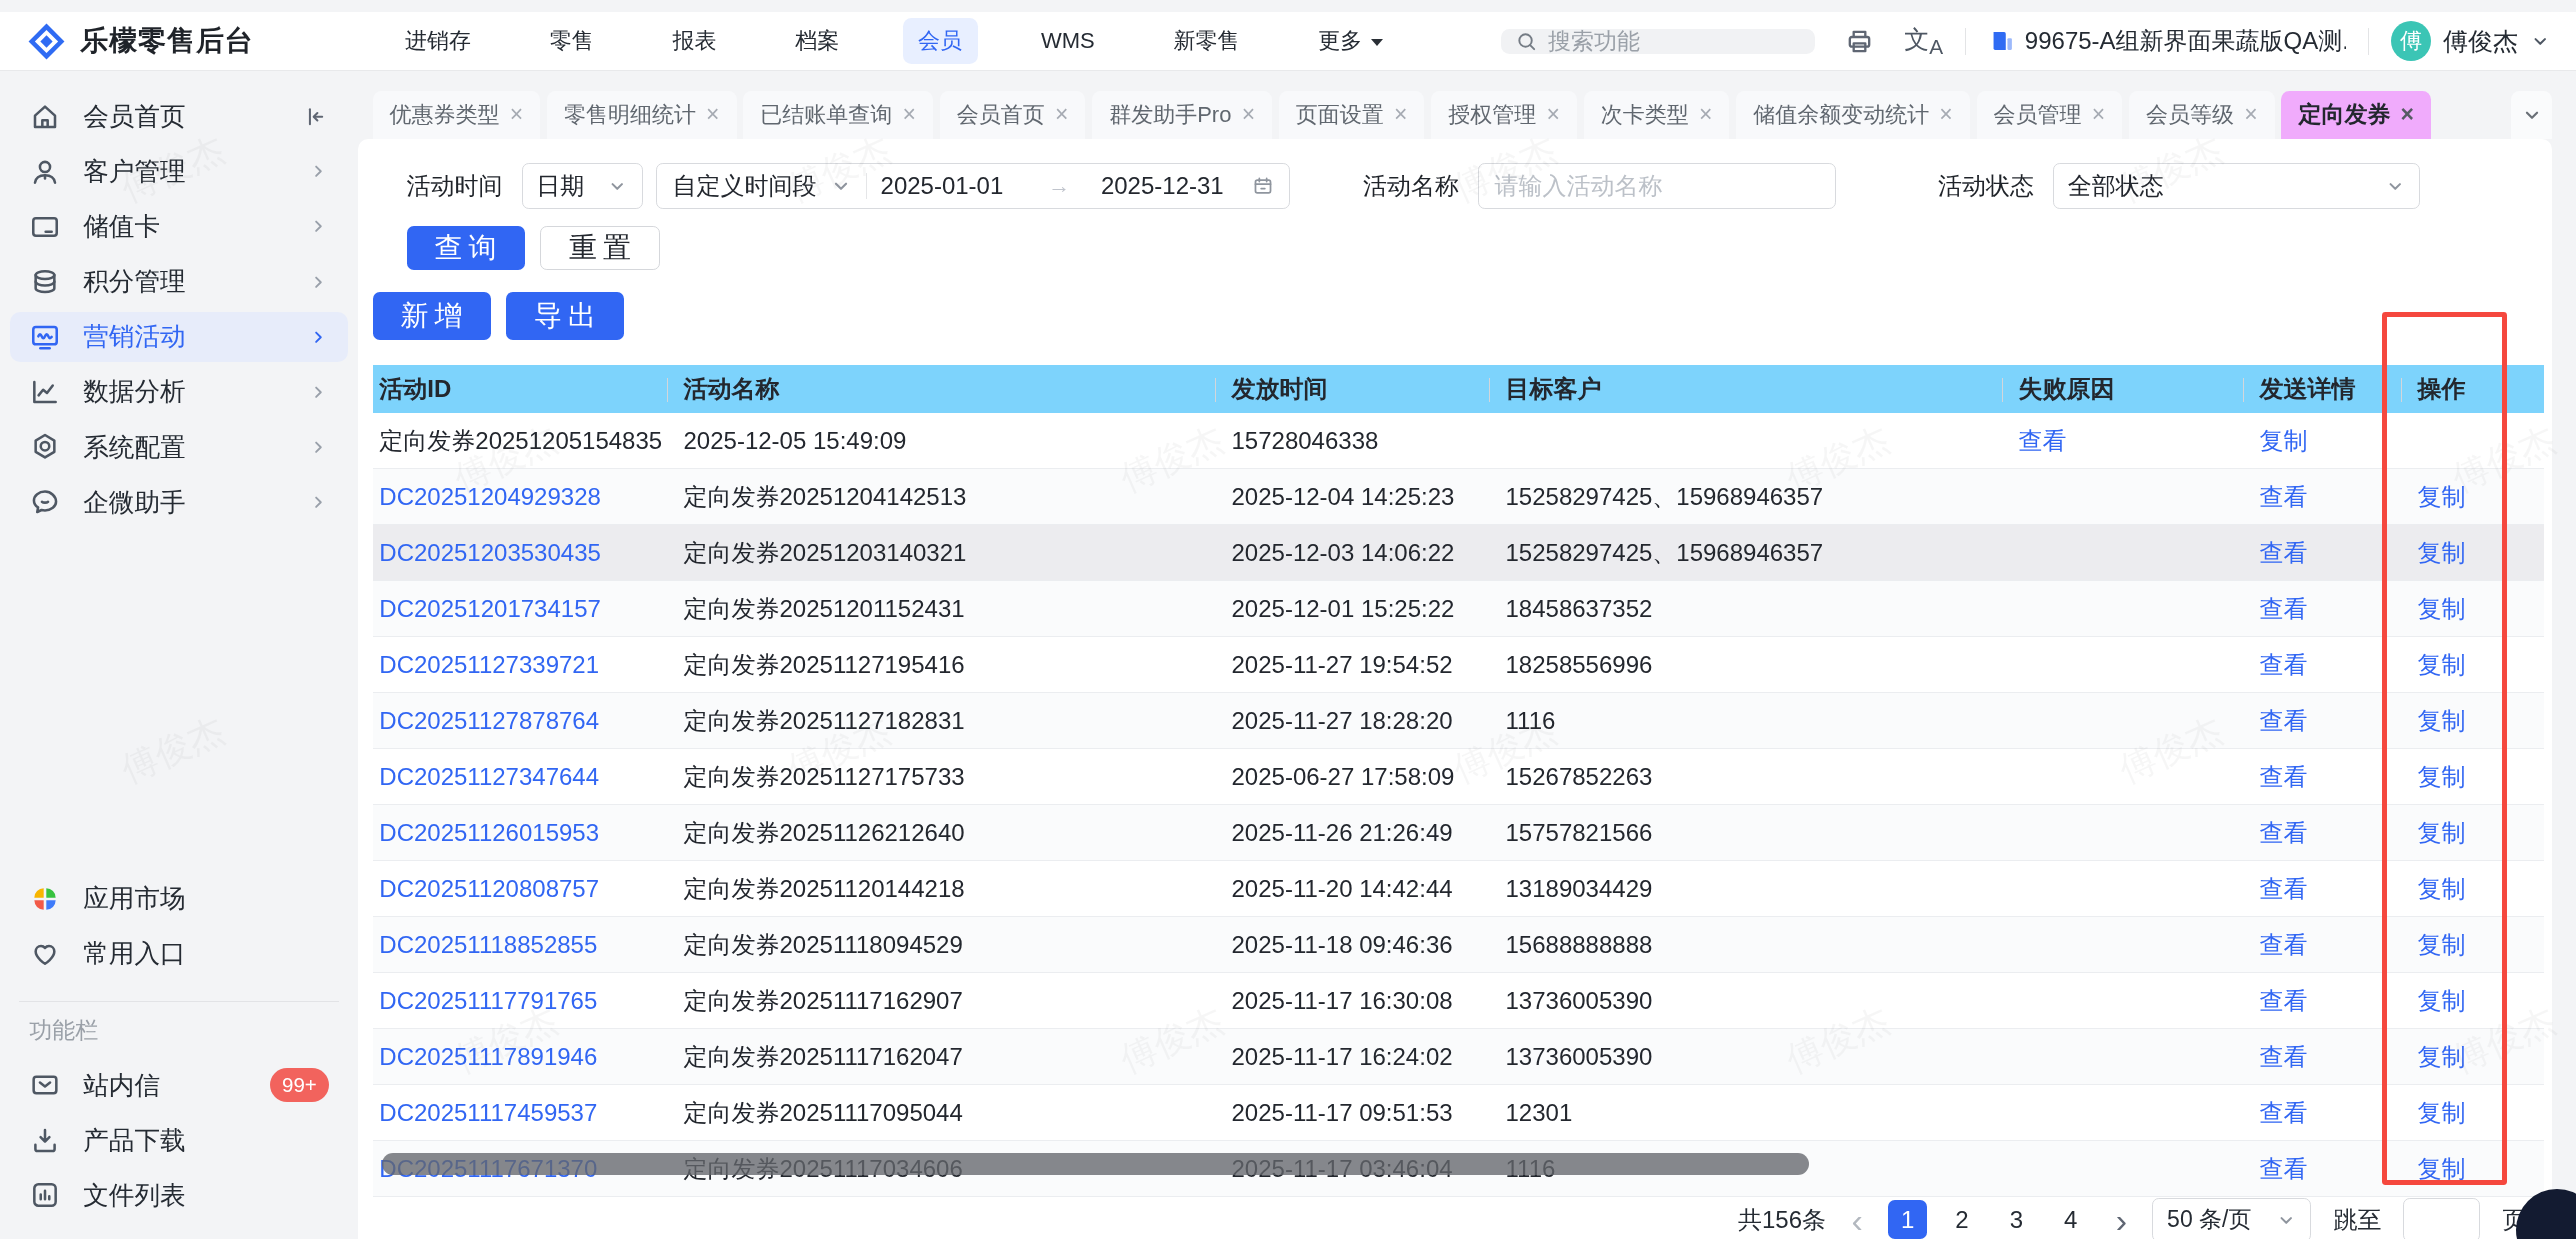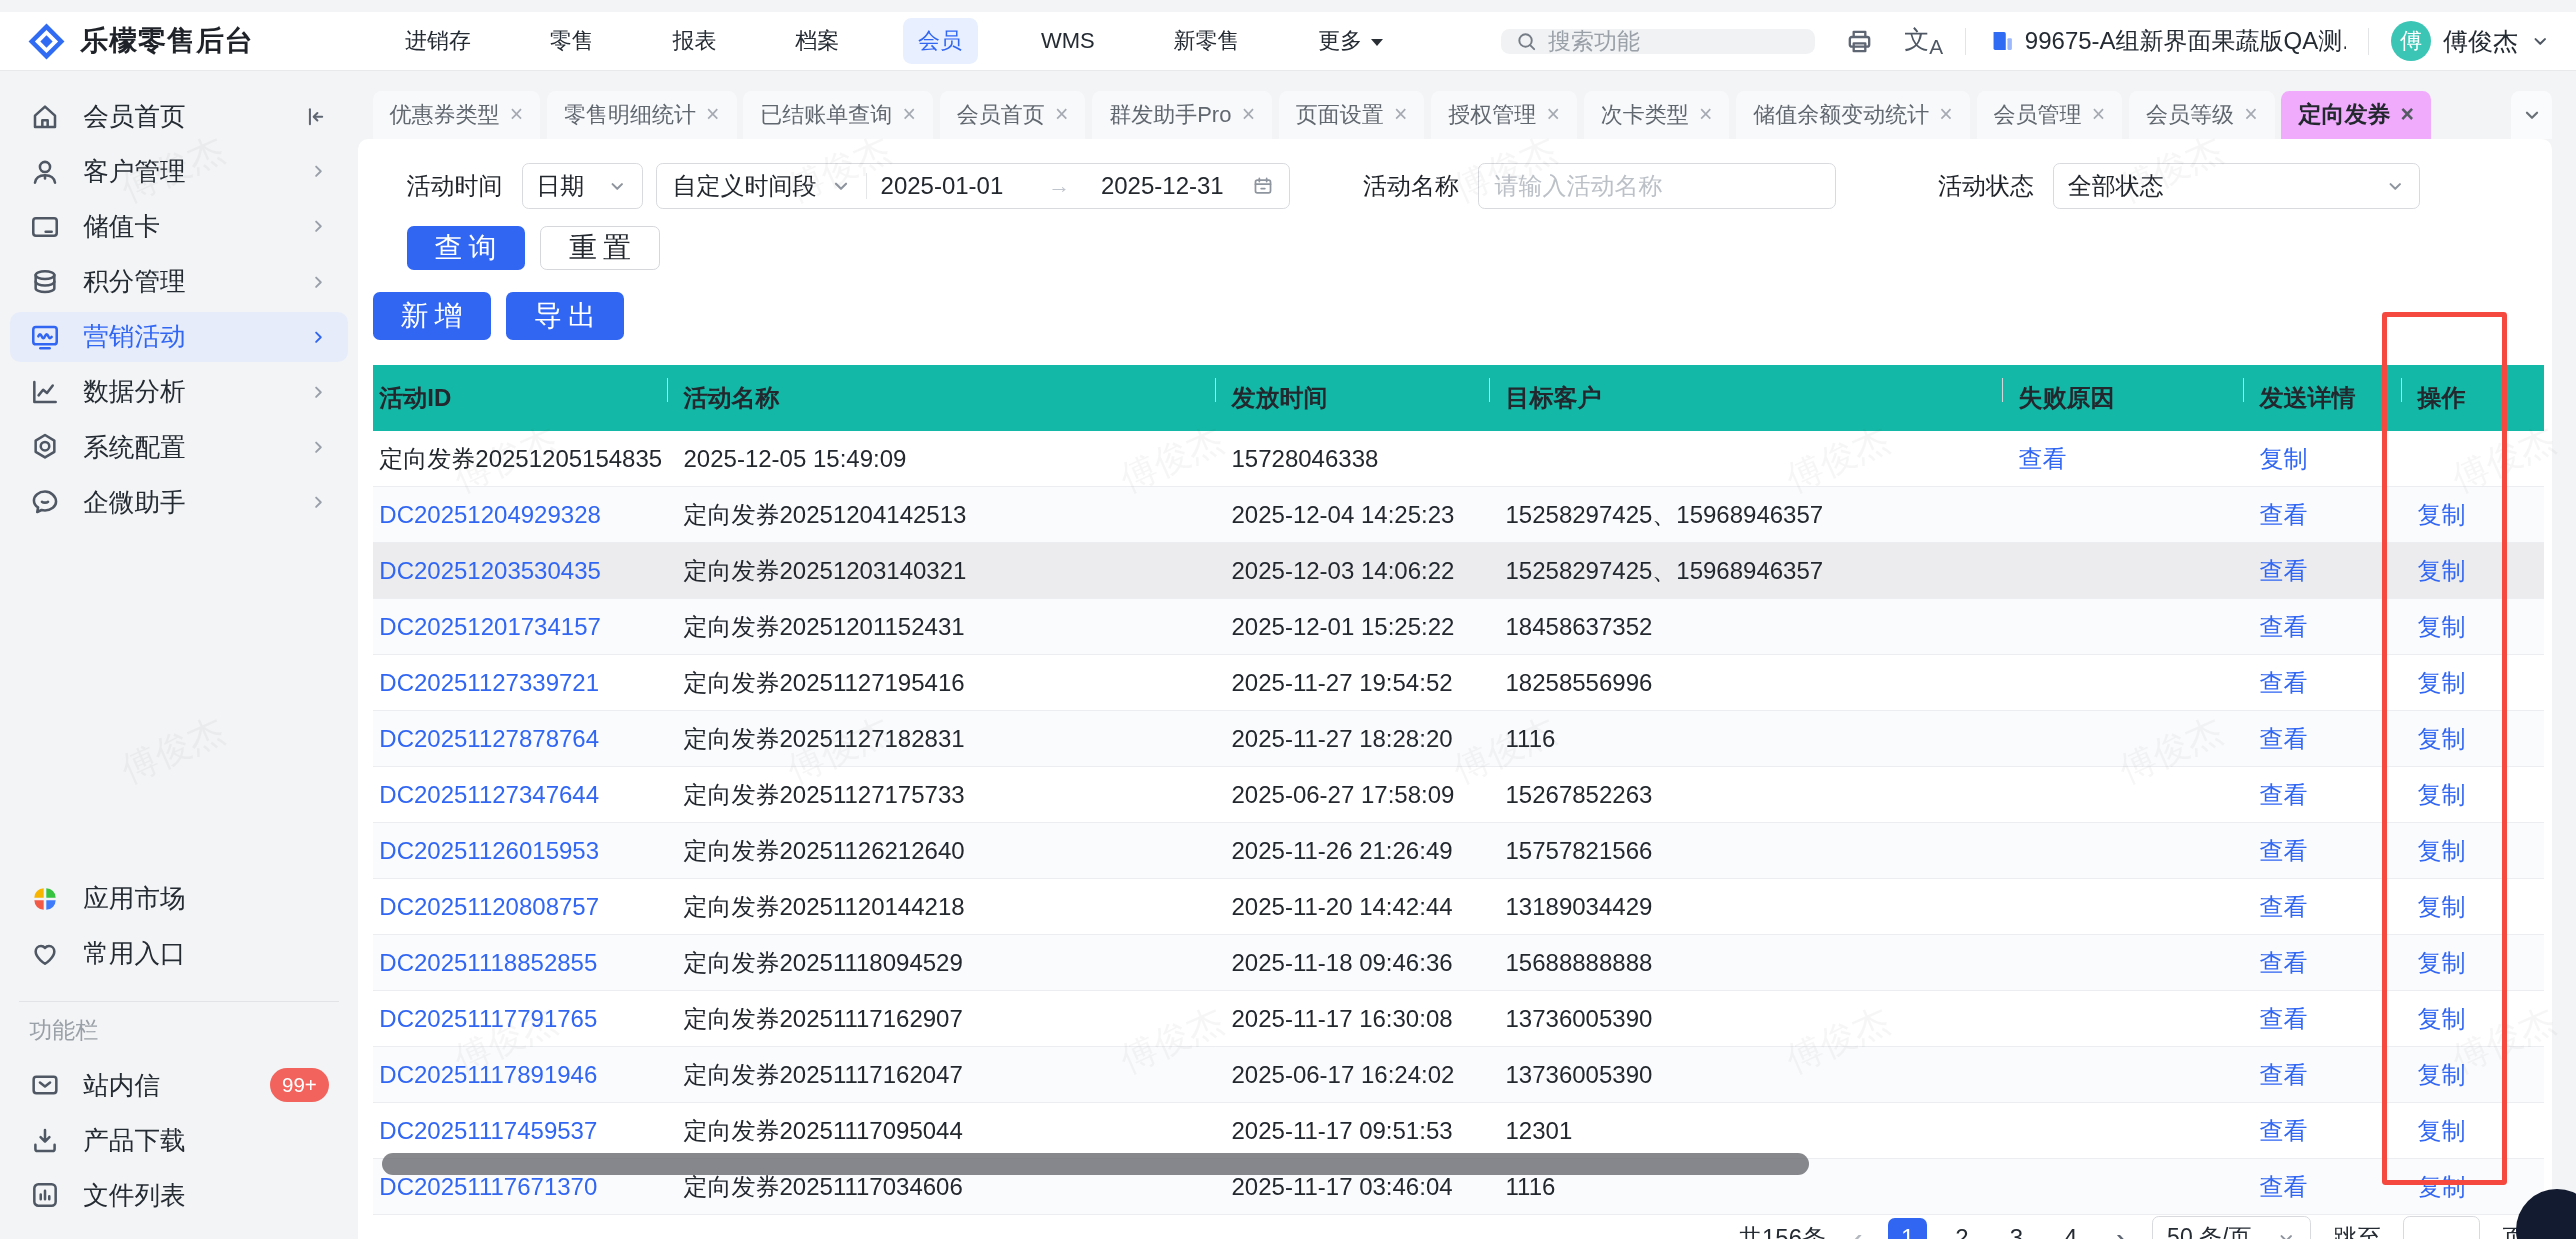--- a/index.html
+++ b/index.html
@@ -95,21 +95,21 @@
     padding:0 22px; letter-spacing:6px; text-indent:6px; cursor:pointer; white-space:nowrap; }
   .btn.primary { background:#3166f3; color:#fff; }
   .btn.ghost { background:#fff; color:#23272e; border:0.9px solid #d5d7db; }
   .indent { margin-left:34px; }
   .tool-row { margin-top:22px; display:flex; gap:15.4px; flex:0 0 auto; }
   .tool-row .btn { height:48px; }
 
   
   .table { margin-top:25.6px; width:2171px; flex:0 0 auto; }
   .thead, .tr { display:grid; grid-template-columns:294px 548px 274px 513px 241px 158px 143px; }
-  .thead { height:66px; background:#14b8a6; font-weight:bold; font-size:24px; color:#23272e; }
+  .thead { height:48px; background:#7dd3fc; font-weight:bold; font-size:24px; color:#23272e; }
   .th, .td { display:flex; align-items:center; padding-left:17px; position:relative; white-space:nowrap; overflow:hidden; }
   .th:first-child, .td:first-child { padding-left:6.8px; }
   .th:not(:first-child)::before { content:''; position:absolute; left:0; top:12.8px; height:24px; width:1.7px; background:#d3d6db; }
   .tr { height:56px; border-bottom:0.9px solid #ebedf0; font-size:24px; }
   .tr:nth-child(even) { background:#fafbfc; }
   .tr.hl { background:#ececef; }
   a.link, a.idlink { color:#3166f3; text-decoration:none; cursor:pointer; }
 
   
   .footer { margin-top:auto; min-height:50px; display:flex; align-items:center; justify-content:flex-end;
@@ -614,21 +614,21 @@
               </div>
               <div class="td">
                 <a class="link">复制</a>
               </div>
             </div>
             <div class="tr">
               <div class="td">
                 <a class="idlink">DC20251117891946</a>
               </div>
               <div class="td">定向发券20251117162047</div>
-              <div class="td">2025-06-17 16:24:02</div>
+              <div class="td">2025-11-17 16:24:02</div>
               <div class="td">13736005390</div>
               <div class="td"></div>
               <div class="td">
                 <a class="link">查看</a>
               </div>
               <div class="td">
                 <a class="link">复制</a>
               </div>
             </div>
             <div class="tr">

